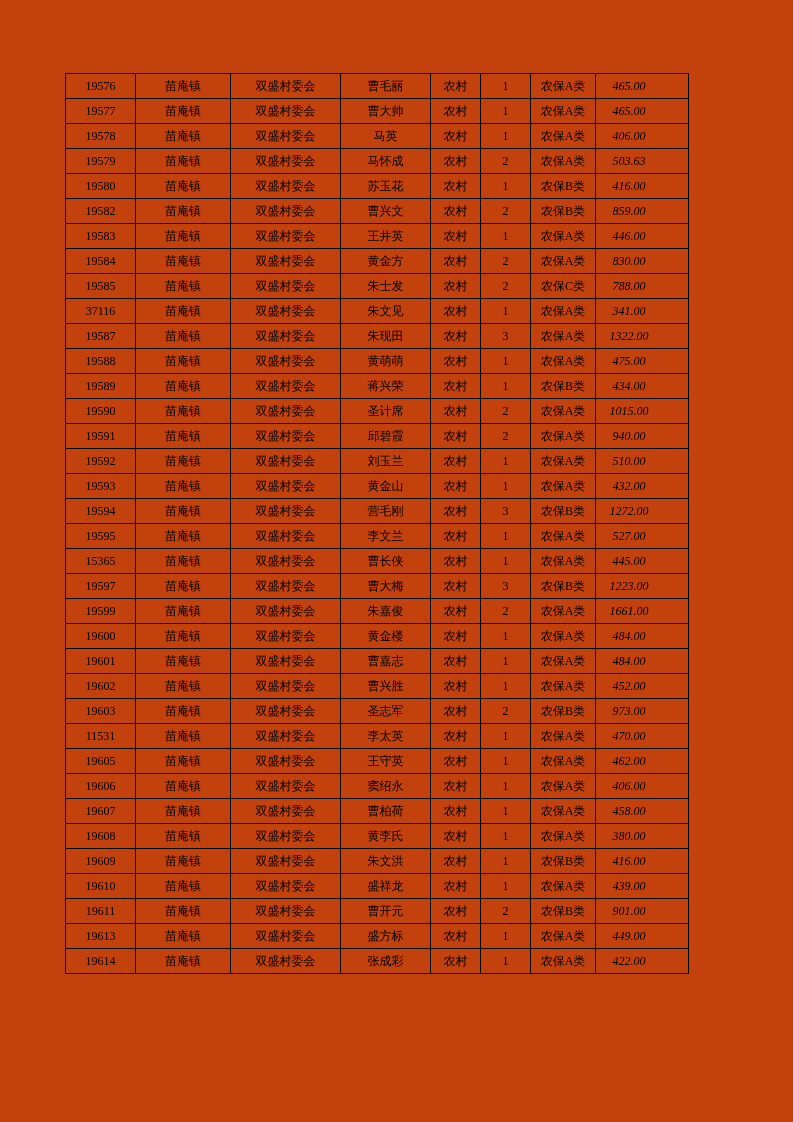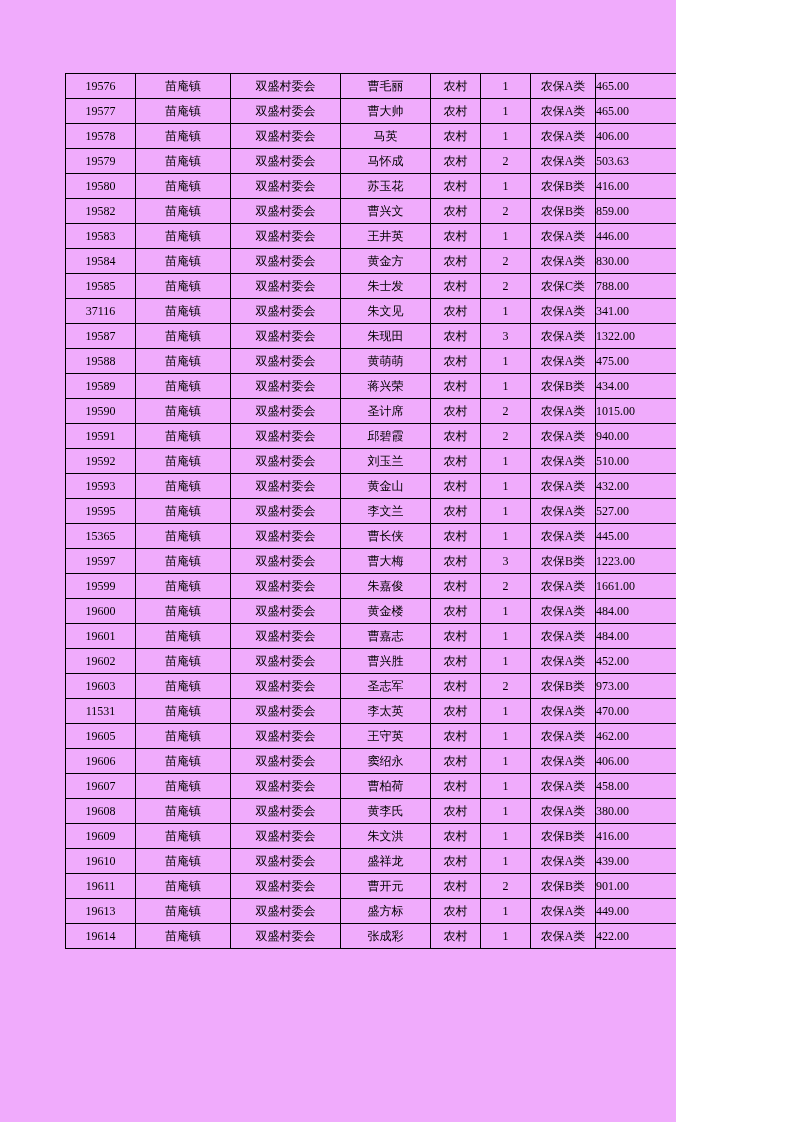--- a/index.html
+++ b/index.html
@@ -2,23 +2,23 @@
 <html><head>
 <meta charset="utf-8">
 <style>
   html, body {
     margin: 0;
     padding: 0;
     background: #ffffff;
   }
   .page {
     position: relative;
-    width: 676px;
+    width: 793px;
     height: 1122px;
-    background: #f0abfc;
+    background: #c2410c;
     overflow: hidden;
     font-family: "Liberation Serif", "DejaVu Serif", serif;
     color: #000000;
   }
   table.payment-table {
     position: absolute;
     left: 65px;
     top: 73px;
     width: 623px;
     border-collapse: collapse;
@@ -29,22 +29,23 @@
     height: 24px;
     padding: 0;
     font-size: 12px;
     text-align: center;
     vertical-align: middle;
     overflow: hidden;
     white-space: nowrap;
   }
   
   table.payment-table td.col-7 {
-    text-align: left;
+    text-align: center;
     padding-right: 26px;
+    font-style: italic;
   }
   col.c0 { width: 70px; }
   col.c1 { width: 95px; }
   col.c2 { width: 110px; }
   col.c3 { width: 90px; }
   col.c4 { width: 50px; }
   col.c5 { width: 50px; }
   col.c6 { width: 65px; }
   col.c7 { width: 93px; }
 </style>
@@ -228,20 +229,30 @@
           <td class="col-0">19593</td>
           <td class="col-1">苗庵镇</td>
           <td class="col-2">双盛村委会</td>
           <td class="col-3">黄金山</td>
           <td class="col-4">农村</td>
           <td class="col-5">1</td>
           <td class="col-6">农保A类</td>
           <td class="col-7">432.00</td>
         </tr>
         <tr>
+          <td class="col-0">19594</td>
+          <td class="col-1">苗庵镇</td>
+          <td class="col-2">双盛村委会</td>
+          <td class="col-3">营毛刚</td>
+          <td class="col-4">农村</td>
+          <td class="col-5">3</td>
+          <td class="col-6">农保B类</td>
+          <td class="col-7">1272.00</td>
+        </tr>
+        <tr>
           <td class="col-0">19595</td>
           <td class="col-1">苗庵镇</td>
           <td class="col-2">双盛村委会</td>
           <td class="col-3">李文兰</td>
           <td class="col-4">农村</td>
           <td class="col-5">1</td>
           <td class="col-6">农保A类</td>
           <td class="col-7">527.00</td>
         </tr>
         <tr>

